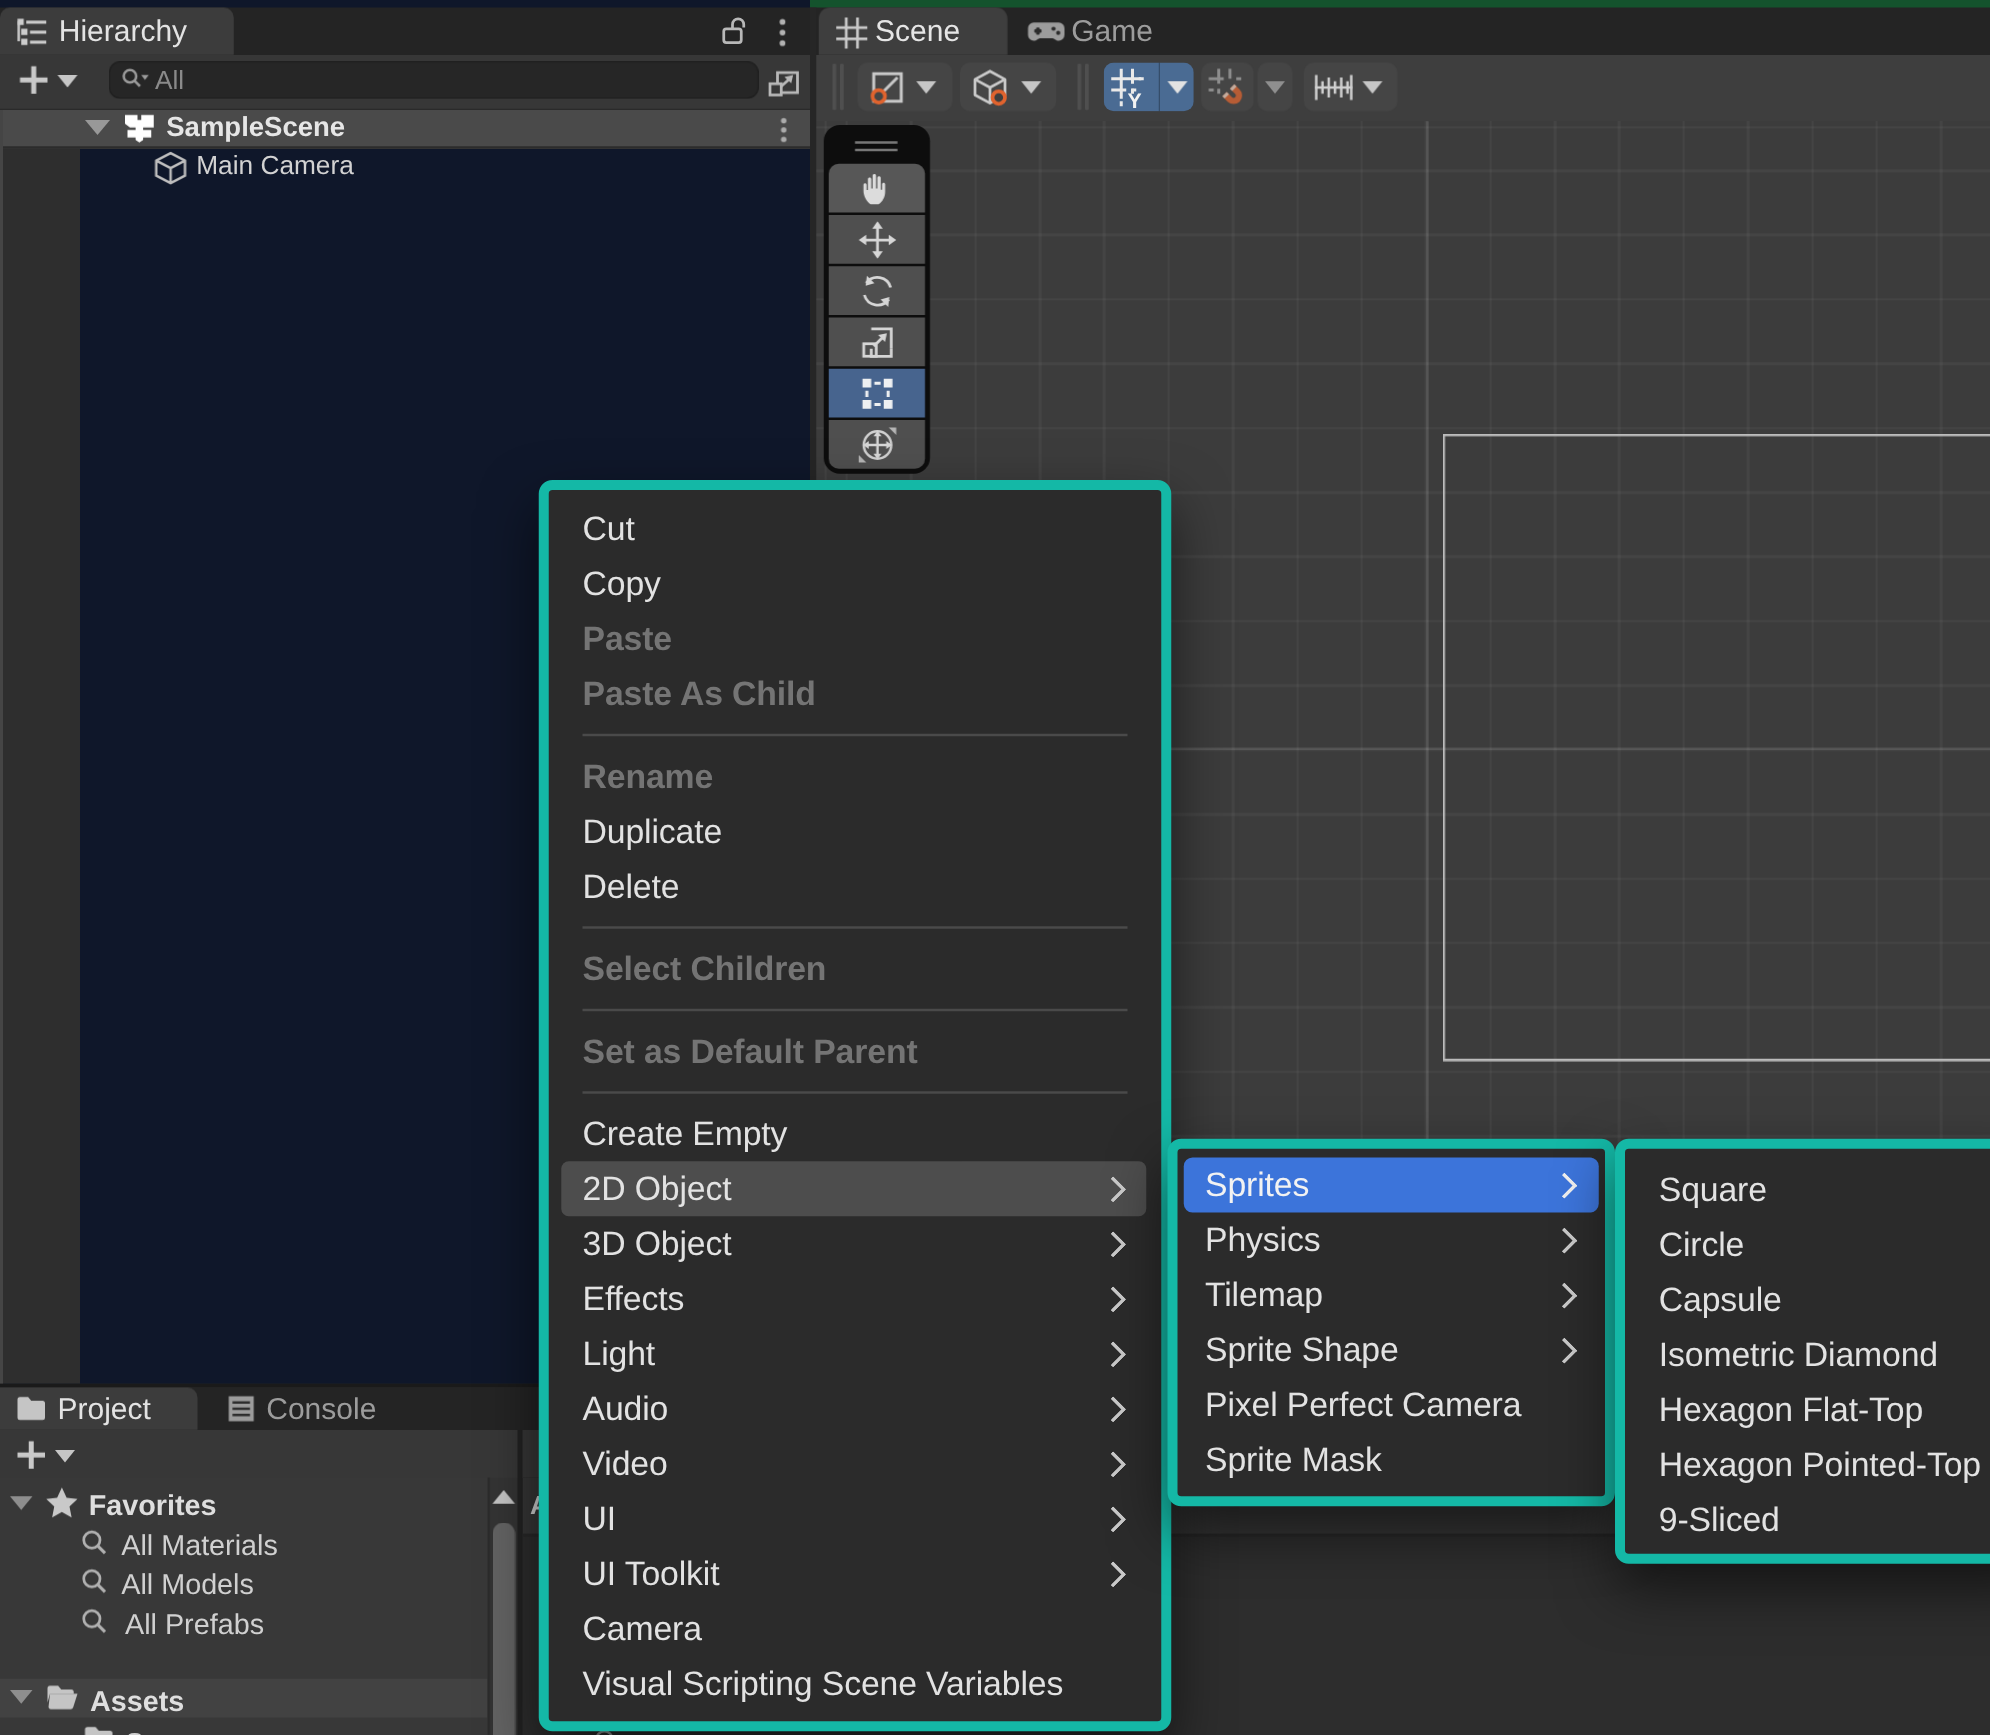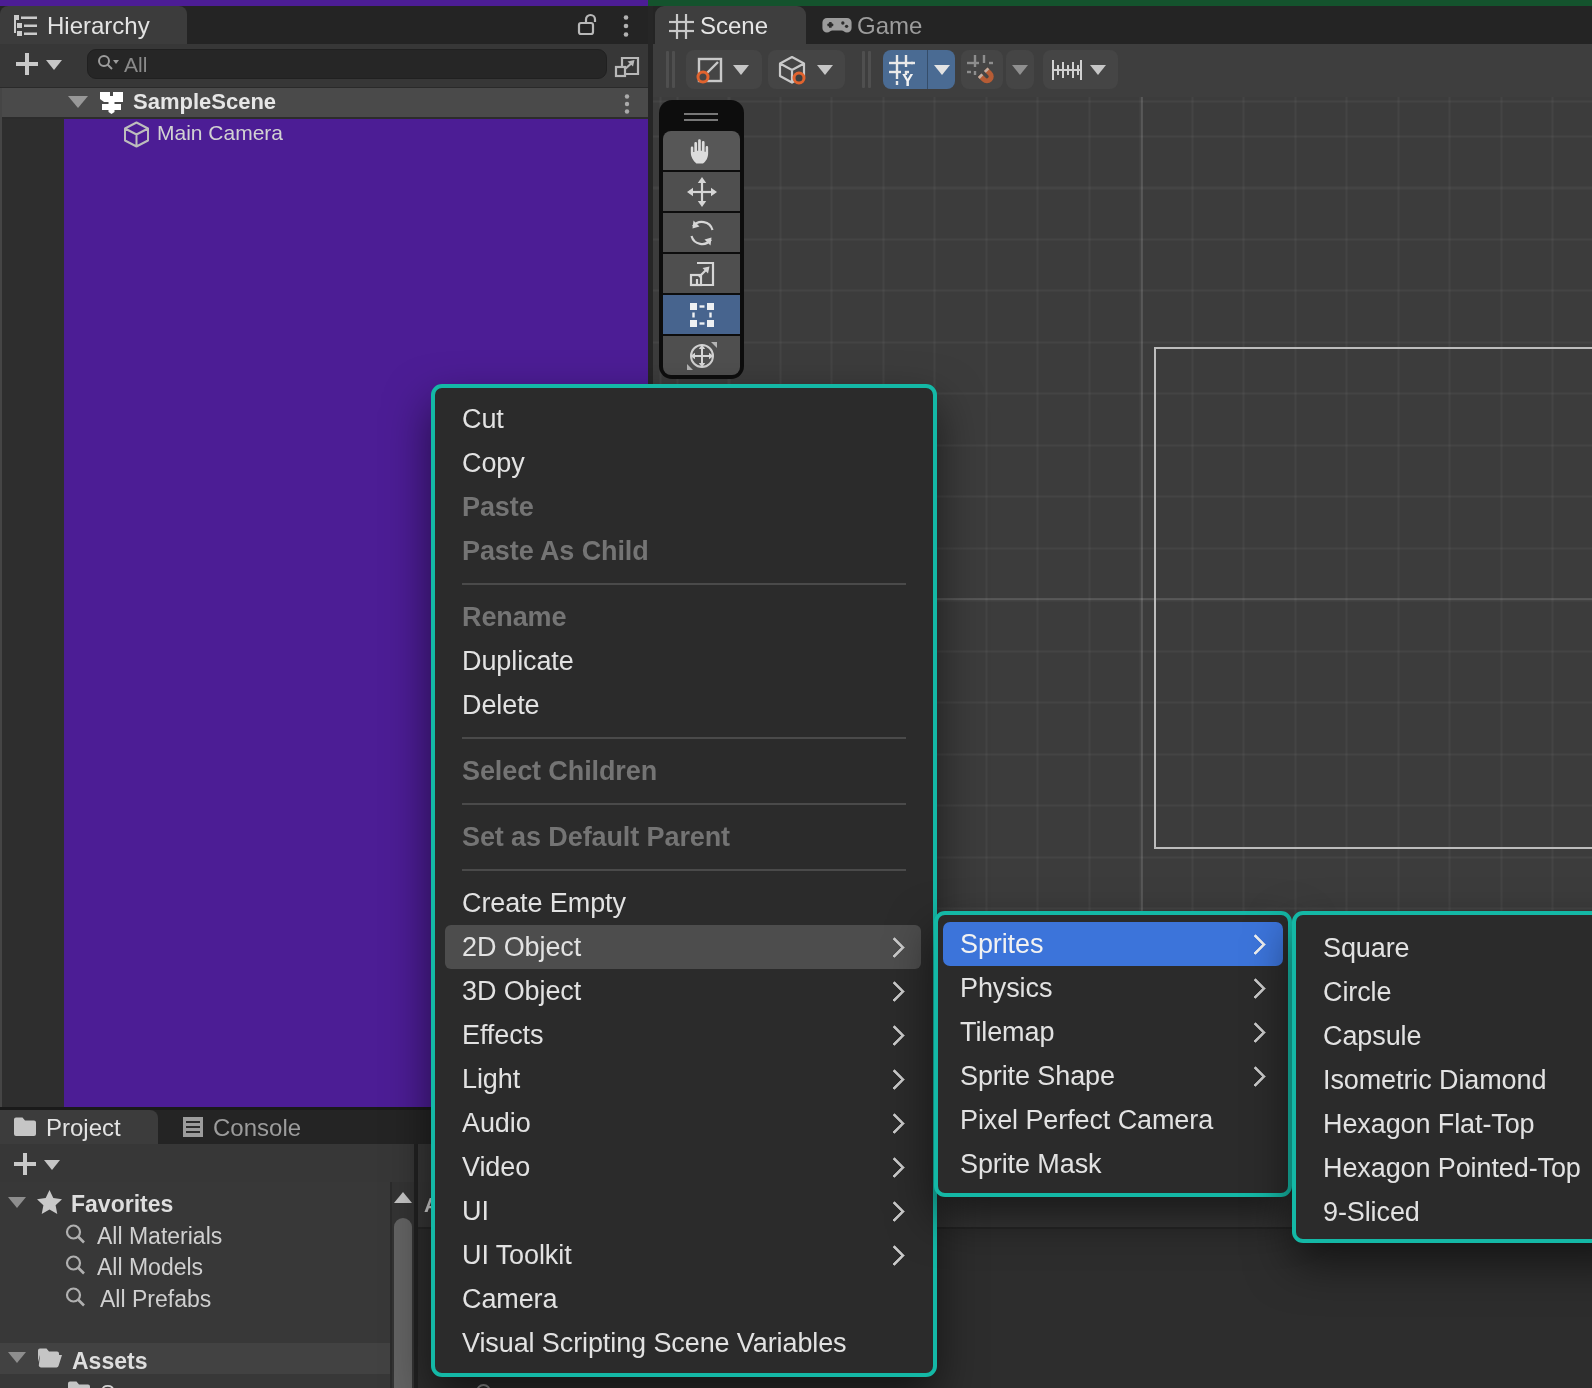--- a/index.html
+++ b/index.html
@@ -2,21 +2,21 @@
 <html><head>
 <meta charset="utf-8">
 <style>
   html,body{margin:0;padding:0;}
   body{width:1592px;height:1388px;overflow:hidden;position:relative;background:#383838;transform:translateZ(0);
        font-family:"Liberation Sans",sans-serif;-webkit-font-smoothing:antialiased;}
   .abs{position:absolute;transform:translateZ(0);}
   
   #topband{left:0;top:0;width:1592px;height:6px;background:#050505;}
   
-  #hier{left:0;top:0;width:648px;height:1107px;background:#4c1d95;}
+  #hier{left:0;top:0;width:648px;height:1107px;background:#0f172a;}
   #hier .tabstrip{left:0;top:6px;width:648px;height:38px;background:#242424;}
   #hier .tab{left:0;top:6px;width:187px;height:38px;background:#3c3c3c;border-radius:8px 8px 0 0;}
   #hier .tabtxt{left:47px;top:12px;font-size:24px;color:#e3e3e3;}
   #hier .toolbar{left:0;top:44px;width:648px;height:43px;background:#373737;border-bottom:1px solid #2a2a2a;}
   #searchbox{left:87px;top:49px;width:520px;height:30px;background:#262626;border:1px solid #202020;border-radius:9px;box-sizing:border-box;}
   #alltxt{left:124px;top:53px;font-size:21px;color:#8a8a8a;}
   #row-scene{left:0;top:88px;width:648px;height:29px;background:#4a4a4a;border-bottom:2px solid #2c2c2c;}
   #row-cam{left:0;top:121px;width:648px;height:31px;}
   #sstxt{left:133px;top:89px;font-size:22px;font-weight:bold;color:#e6e6e6;}
   #mctxt{left:157px;top:121px;font-size:21px;color:#d2d2d2;}
@@ -53,21 +53,21 @@
   #proj .toolbar{left:0;top:37px;width:1592px;height:38px;background:#373737;}
   #tree{left:0;top:75px;width:414px;height:206px;background:#383838;}
   #pdivider{left:414px;top:37px;width:4px;height:244px;background:#222222;}
   #rpane{left:418px;top:75px;width:1174px;height:206px;background:#2d2d2d;}
   .ttext{font-size:23px;color:#d0d0d0;}
   .tbold{font-size:23px;font-weight:bold;color:#dedede;}
   
   #sbtrack{left:390px;top:75px;width:24px;height:206px;background:#343434;border-left:2px solid #2b2b2b;box-sizing:border-box;}
   #sbthumb{left:394px;top:111px;width:18px;height:180px;background:#636363;border-radius:9px;}
   
-  .menu{background:#2b2b2b;border:4px solid #14b8a6;border-radius:11px;box-sizing:border-box;
+  .menu{background:#2b2b2b;border:8px solid #14b8a6;border-radius:11px;box-sizing:border-box;
         box-shadow:0 20px 45px rgba(0,0,0,0.55);z-index:50;}
   .mi{position:relative;height:44px;line-height:44px;padding-left:27px;font-size:27px;letter-spacing:-0.1px;color:#e2e2e2;white-space:nowrap;}
   .mi.dis{color:#747474;font-weight:bold;}
   .msep{position:relative;height:22px;}
   .msep::after{content:'';position:absolute;left:27px;right:27px;top:10px;height:2px;background:#4a4a4a;}
   .chev{position:absolute;right:31px;top:15px;width:12px;height:12px;
         border-top:3.5px solid #c9c9c9;border-right:3.5px solid #c9c9c9;
         transform:rotate(45deg);border-radius:1px;}
   #menu1{left:431px;top:384px;width:506px;padding:9px 0 8px 0;}
   #menu1 .hl{position:absolute;left:10px;right:12px;top:0;bottom:0;background:#4d4d4d;border-radius:6px;z-index:-1;}

